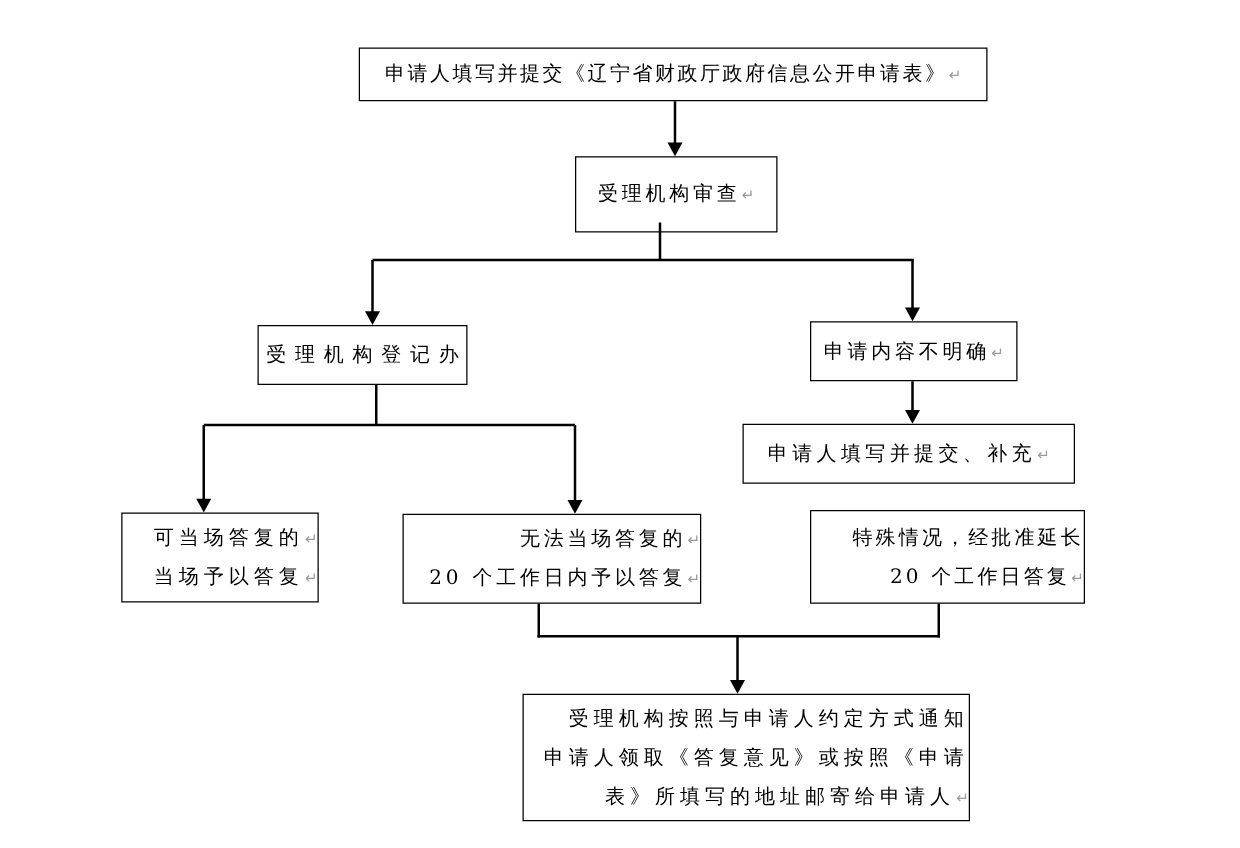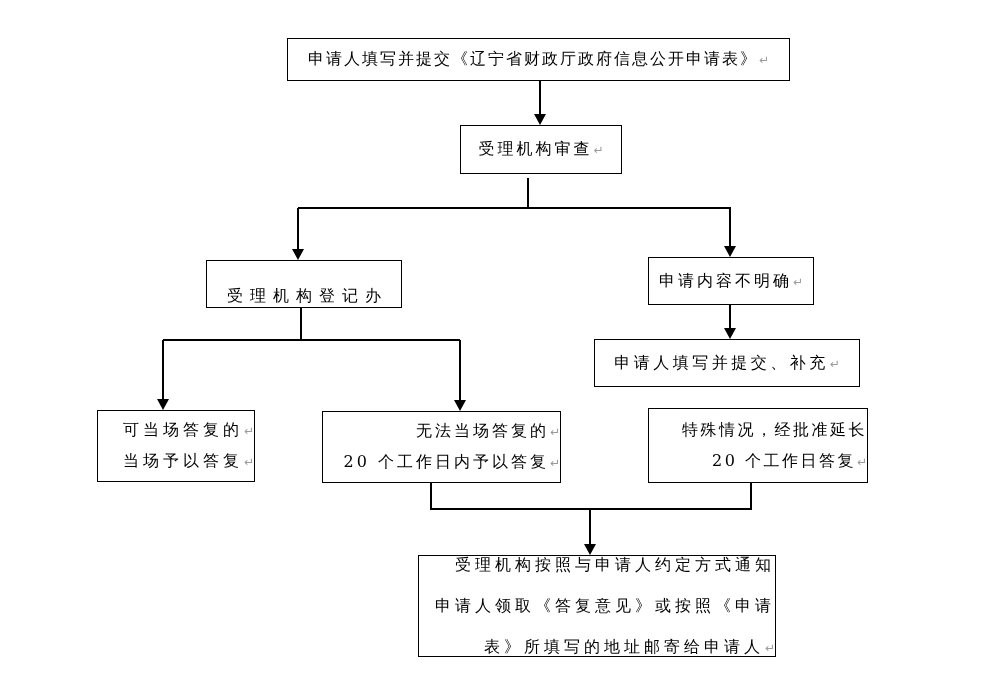--- a/index.html
+++ b/index.html
@@ -38,28 +38,28 @@
   .hline { position: absolute; height: 1.5px; background: #000; }
   .arrow {
     position: absolute; width: 0; height: 0;
     border-left: 6px solid transparent;
     border-right: 6px solid transparent;
     border-top: 11px solid #000;
   }
 
   
   #b-submit   { left:287px; top:38px;  width:503px; height:43px;  letter-spacing:2px; }
-  #b-review   { left:460px; top:125px; width:162px; height:49px; }
-  #b-register { left:206px; top:260px; width:196px; height:48px;  letter-spacing:7px; padding-left:7px;justify-content:flex-end; }
+  #b-review   { left:460px; top:125px; width:162px; height:61px; }
+  #b-register { left:206px; top:260px; width:168px; height:48px;  letter-spacing:7px; padding-left:7px; }
   #b-unclear  { left:648px; top:257px; width:166px; height:48px; }
   #b-amend    { left:594px; top:339px; width:266px; height:48px;  letter-spacing:3.5px; }
   #b-onsite   { left:97px;  top:410px; width:158px; height:72px;  padding-left:13px; line-height:29px; letter-spacing:4px; }
   #b-delayed  { left:322px; top:411px; width:239px; height:72px;  line-height:29px; letter-spacing:3px; }
   #b-special  { left:648px; top:408px; width:220px; height:75px;  padding-left:10px; line-height:31px; letter-spacing:2.5px; }
-  #b-final    { left:418px; top:555px; width:358px; height:102px; padding-left:13px; line-height:31px; letter-spacing:4px;gap:10px; }
+  #b-final    { left:418px; top:555px; width:358px; height:102px; padding-left:13px; line-height:31px; letter-spacing:4px; }
 </style>
 </head>
 <body>
 
 <div id="canvas">
 
   <div class="box center" id="b-submit">
     <div class="bline"><span>申请人填写并提交《辽宁省财政厅政府信息公开申请表》</span><span class="ret">↵</span></div>
   </div>
 

